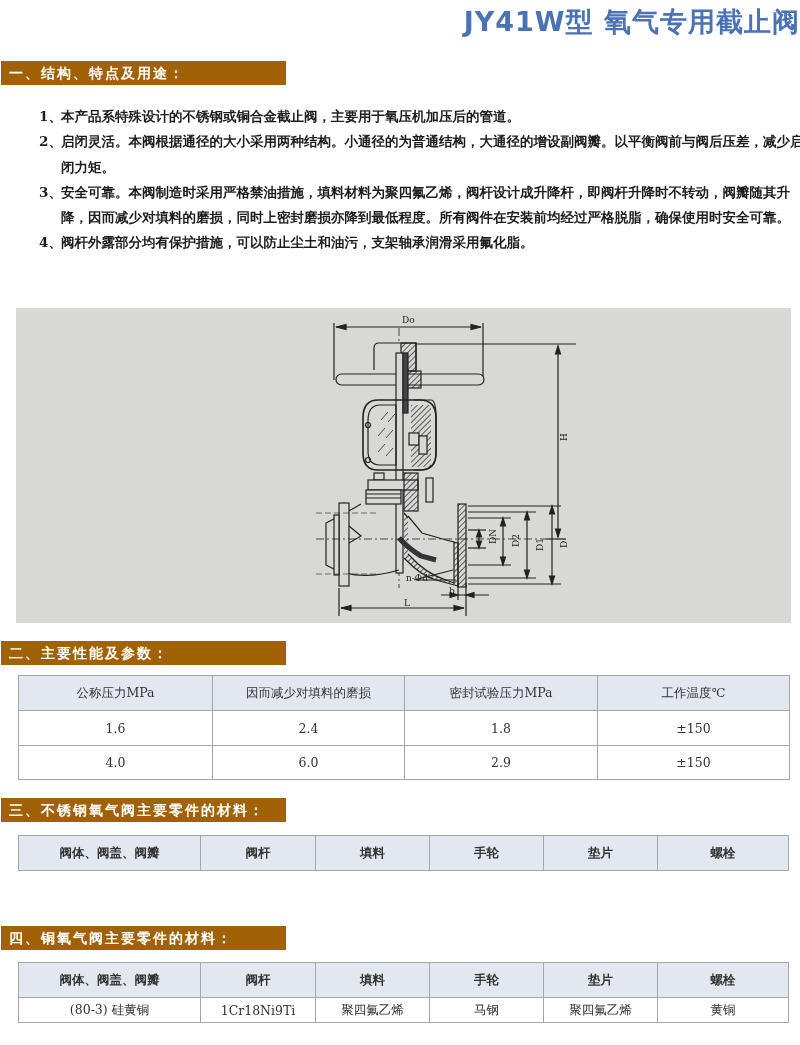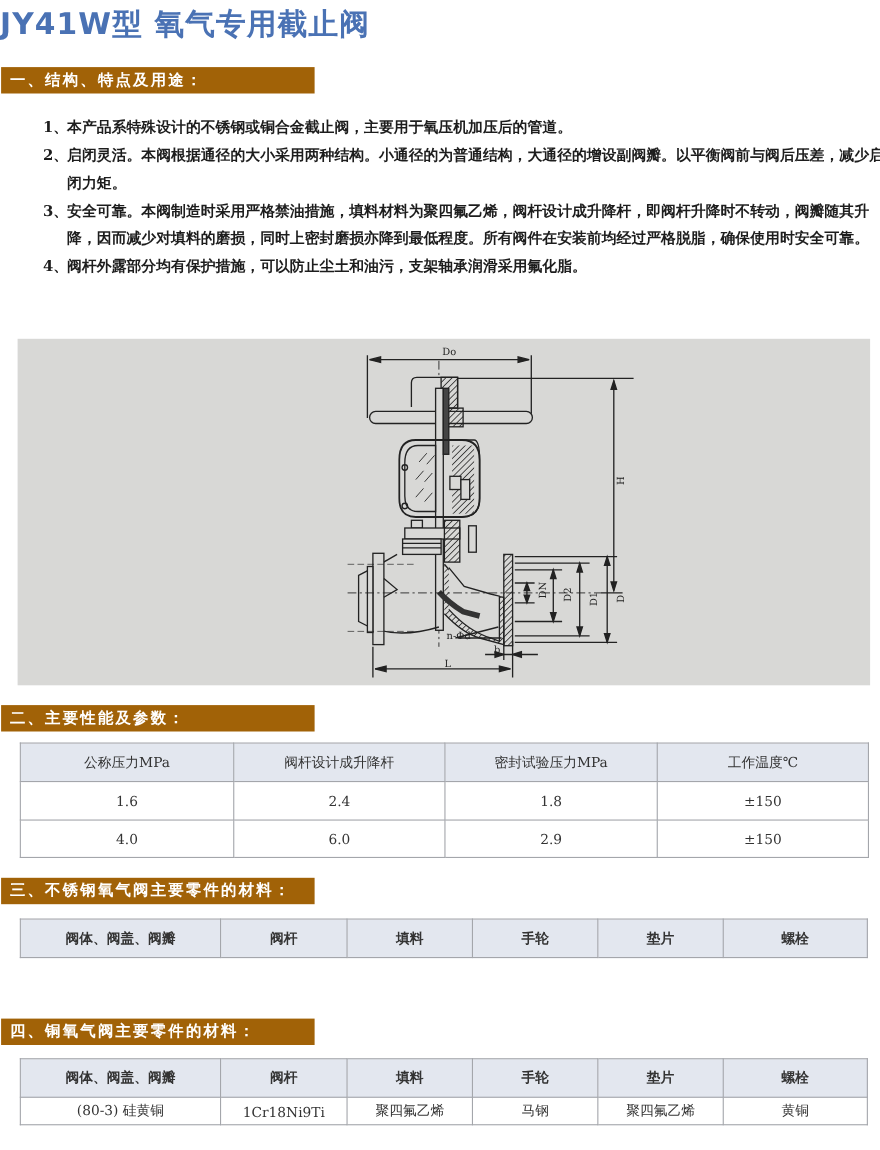--- a/index.html
+++ b/index.html
@@ -1,20 +1,20 @@
 <!DOCTYPE html>
 <html><head>
 <meta charset="utf-8">
 <style>
   * { box-sizing: border-box; margin: 0; padding: 0; }
   html, body { width: 800px; height: 1045px; background: #ffffff; overflow: hidden; }
   body { position: relative; font-family: "DejaVu Serif", "Liberation Serif", serif; color: #222; }
 
   .title {
-    position: absolute; left: 0; top: 4px; width: 800px; text-align: left;
+    position: absolute; left: 0; top: 4px; width: 800px; text-align: right;
     font-family: "DejaVu Sans", "Liberation Sans", sans-serif;
     font-weight: bold; font-size: 27px; color: #4a72b4; letter-spacing: 1px;
   }
   .sec-head {
     position: absolute; left: 1px; width: 285px; height: 24px;
     background: #a16207; color: #fff;
     font-family: "DejaVu Sans", "Liberation Sans", sans-serif;
     font-weight: bold; font-size: 14px; line-height: 24px; padding-left: 8px;
     letter-spacing: 2px;
   }
@@ -187,21 +187,21 @@
 <table class="grid" style="left:18px; top:675px; width:771px;">
   <colgroup>
       <col style="width:194px">
       <col style="width:192px">
       <col style="width:193px">
       <col style="width:192px">
     </colgroup>
   <tbody>
       <tr style="height:35px;">
     <th>公称压力MPa</th>
-    <th>阀杆设计成升降杆</th>
+    <th>因而减少对填料的磨损</th>
     <th>密封试验压力MPa</th>
     <th>工作温度℃</th>
   </tr>
   <tr style="height:35px;">
     <td>1.6</td>
     <td>2.4</td>
     <td>1.8</td>
     <td>±150</td>
   </tr>
   <tr style="height:34px;">

